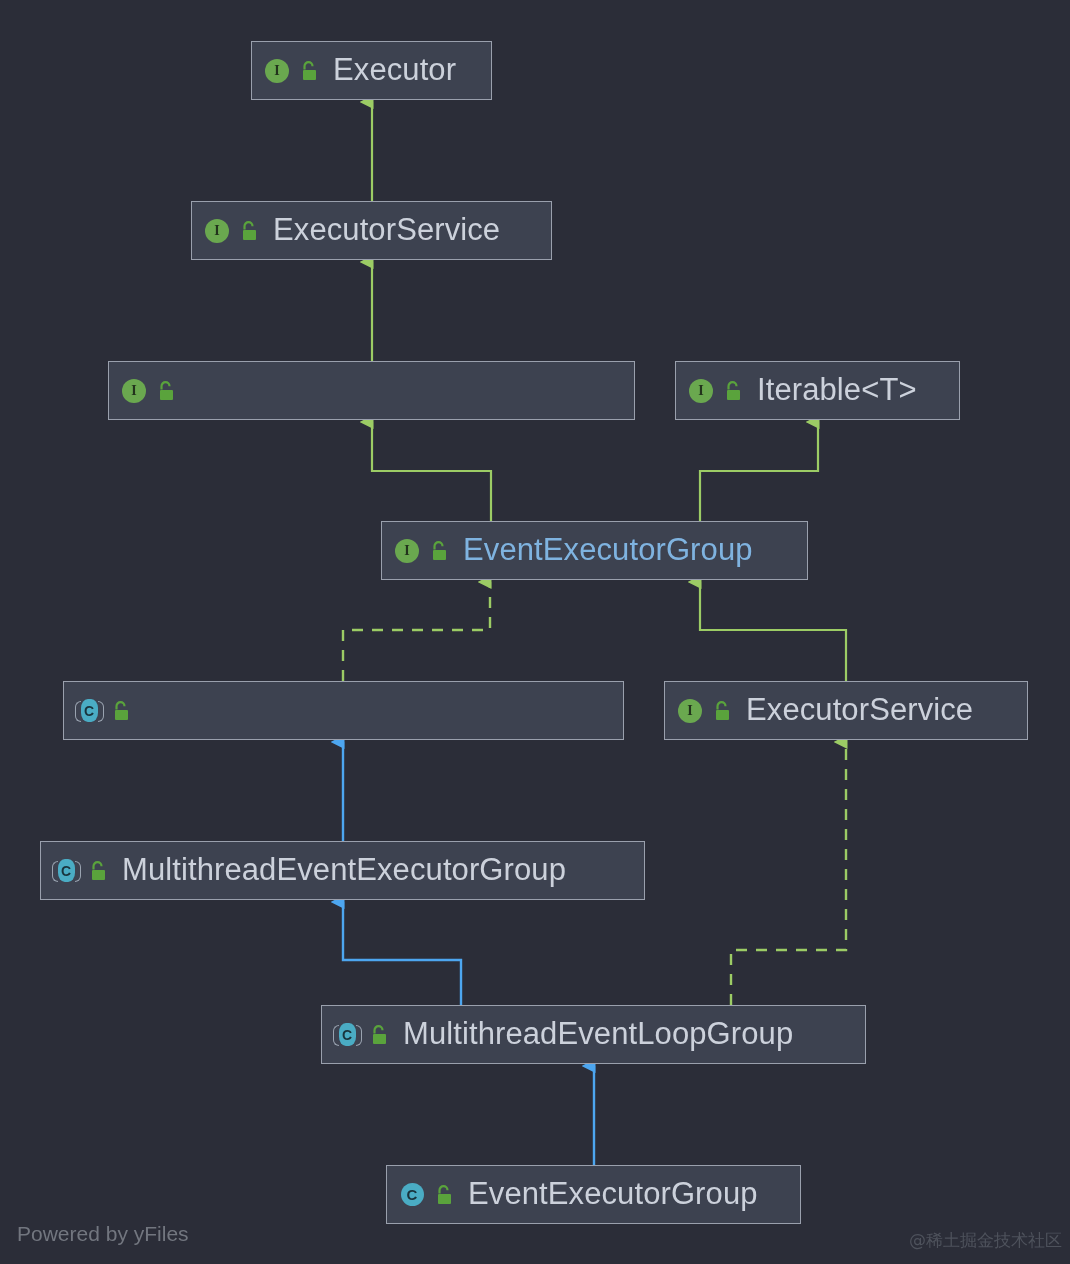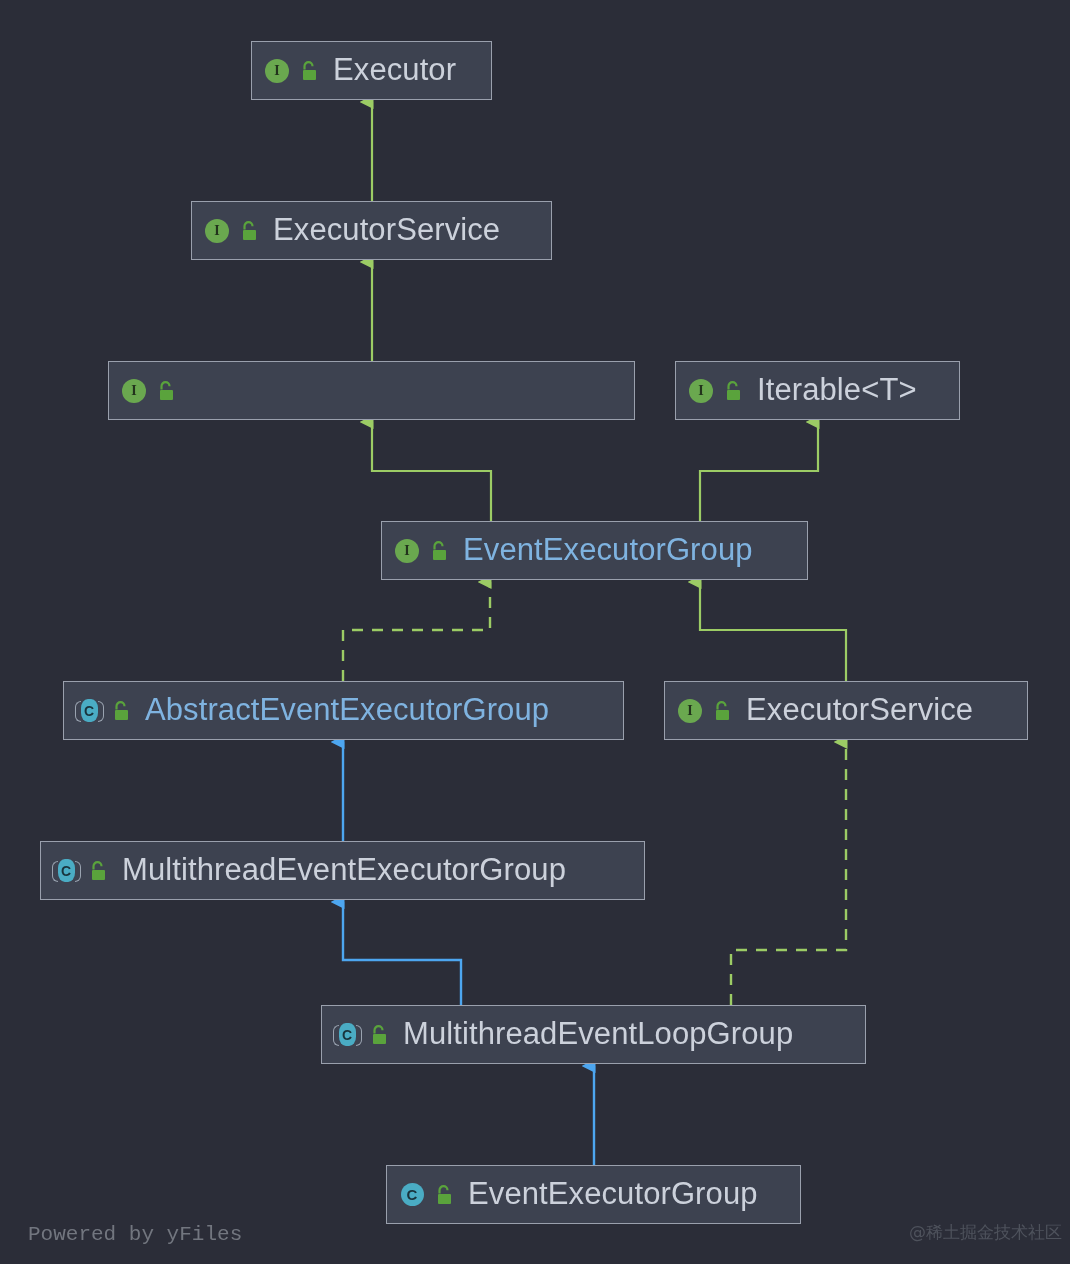--- a/index.html
+++ b/index.html
@@ -111,30 +111,30 @@
   .vis-icon {
     width: 20px;
     height: 22px;
     flex: 0 0 auto;
     margin-right: 14px;
     margin-left: 5px;
   }
 
   .watermark-left {
     position: absolute;
-    left: 28px;
+    left: 17px;
     bottom: 18px;
     color: #72767f;
     font-size: 21px;
-    font-family: Liberation Mono, monospace;
+    font-family: Liberation Sans, sans-serif;
   }
   .watermark-right {
     position: absolute;
     right: 8px;
-    bottom: 20px;
+    bottom: 12px;
     color: #4d5man;
     color: #4e525c;
     font-size: 17px;
     font-family: "DejaVu Sans", sans-serif;
     text-align: center;
   }
 </style>
 </head>
 <body>
 
@@ -223,21 +223,20 @@
         <span class="node-label label-blue">EventExecutorGroup</span>
       </div>
       <div class="node" style="left: 63px; top: 681px; width: 561px; height: 59px; background: rgb(61, 66, 80); border-color: rgb(154, 160, 173);">
         <span class="type-icon">
           <span class="ti-abstract" style="background: rgb(74, 172, 196);">C</span>
         </span>
         <svg viewBox="0 0 20 22" class="vis-icon">
           <path d="M5.5 9.5 V6.2 a4 4 0 0 1 8 0" fill="none" stroke="#5aa33c" stroke-width="2.2"></path>
           <rect x="4" y="10" width="13" height="10" rx="1" fill="#5aa33c"></rect>
         </svg>
-        <span class="node-label label-blue">AbstractEventExecutorGroup</span>
       </div>
       <div class="node" style="left: 664px; top: 681px; width: 364px; height: 59px; background: rgb(61, 66, 80); border-color: rgb(154, 160, 173);">
         <span class="type-icon">
           <span class="ti-interface" style="background: rgb(106, 168, 79);">I</span>
         </span>
         <svg viewBox="0 0 20 22" class="vis-icon">
           <path d="M5.5 9.5 V6.2 a4 4 0 0 1 8 0" fill="none" stroke="#5aa33c" stroke-width="2.2"></path>
           <rect x="4" y="10" width="13" height="10" rx="1" fill="#5aa33c"></rect>
         </svg>
         <span class="node-label label-gray">ExecutorService</span>

